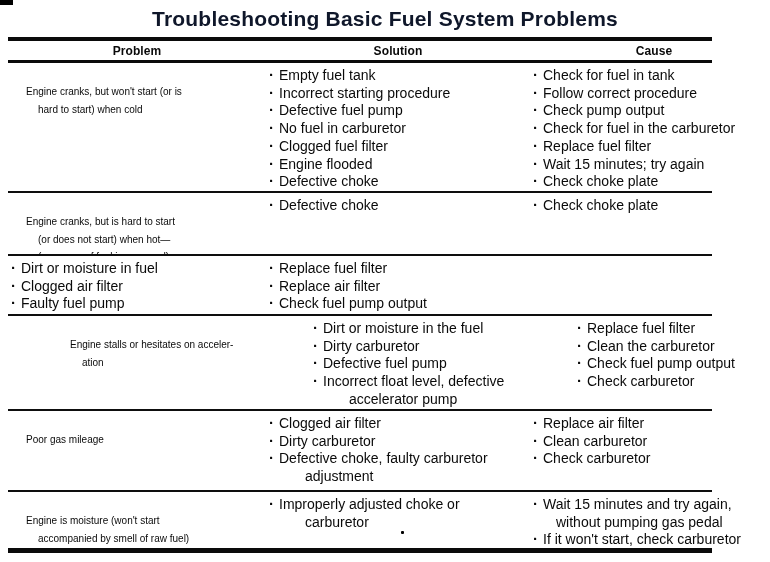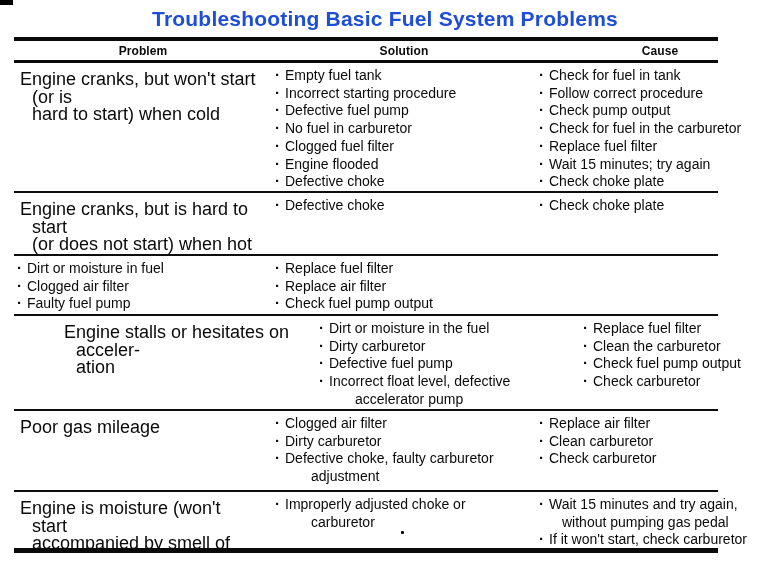--- a/index.html
+++ b/index.html
@@ -16,26 +16,26 @@
 
   .title {
     margin:0;
     padding-top:7px;
     height:30px;
     text-align:center;
     font-size:21px;
     line-height:24px;
     font-weight:bold;
     letter-spacing:0.2px;
-    color:#1d4ed8;
+    color:#0f172a;
   }
 
   .ttable {
     position:absolute;
-    left:14px; top:37px;
+    left:8px; top:37px;
     width:704px;
     border-top:4px solid #0a0a0a;
     border-bottom:5px solid #0a0a0a;
   }
 
   .thead {
     display:grid;
     grid-template-columns:258px 264px 248px;
     height:22px;
     align-items:center;
@@ -57,24 +57,24 @@
   .trow:nth-child(1) { height:130px; }
   .trow:nth-child(2) { height:63px; }
   .trow:nth-child(3) { height:60px; }
   .trow:nth-child(4) { height:95px;padding-left:44px; }
   .trow:nth-child(5) { height:81px; }
   .trow:nth-child(6) { height:56px; }
 
   .cell { overflow:hidden; }
 
   .problem-text {
-    margin:4px;
+    margin:16px;
     padding:4px 8px 0 14px;
     text-indent:-12px;
-    font-size:18px;
+    font-size:10px;
     line-height:17.7px;
     white-space:pre-line;
   }
 
   ul.blist {
     margin:0;
     padding:4px 0 0 0;
     list-style:none;
     font-size:14px;
     line-height:17.7px;

